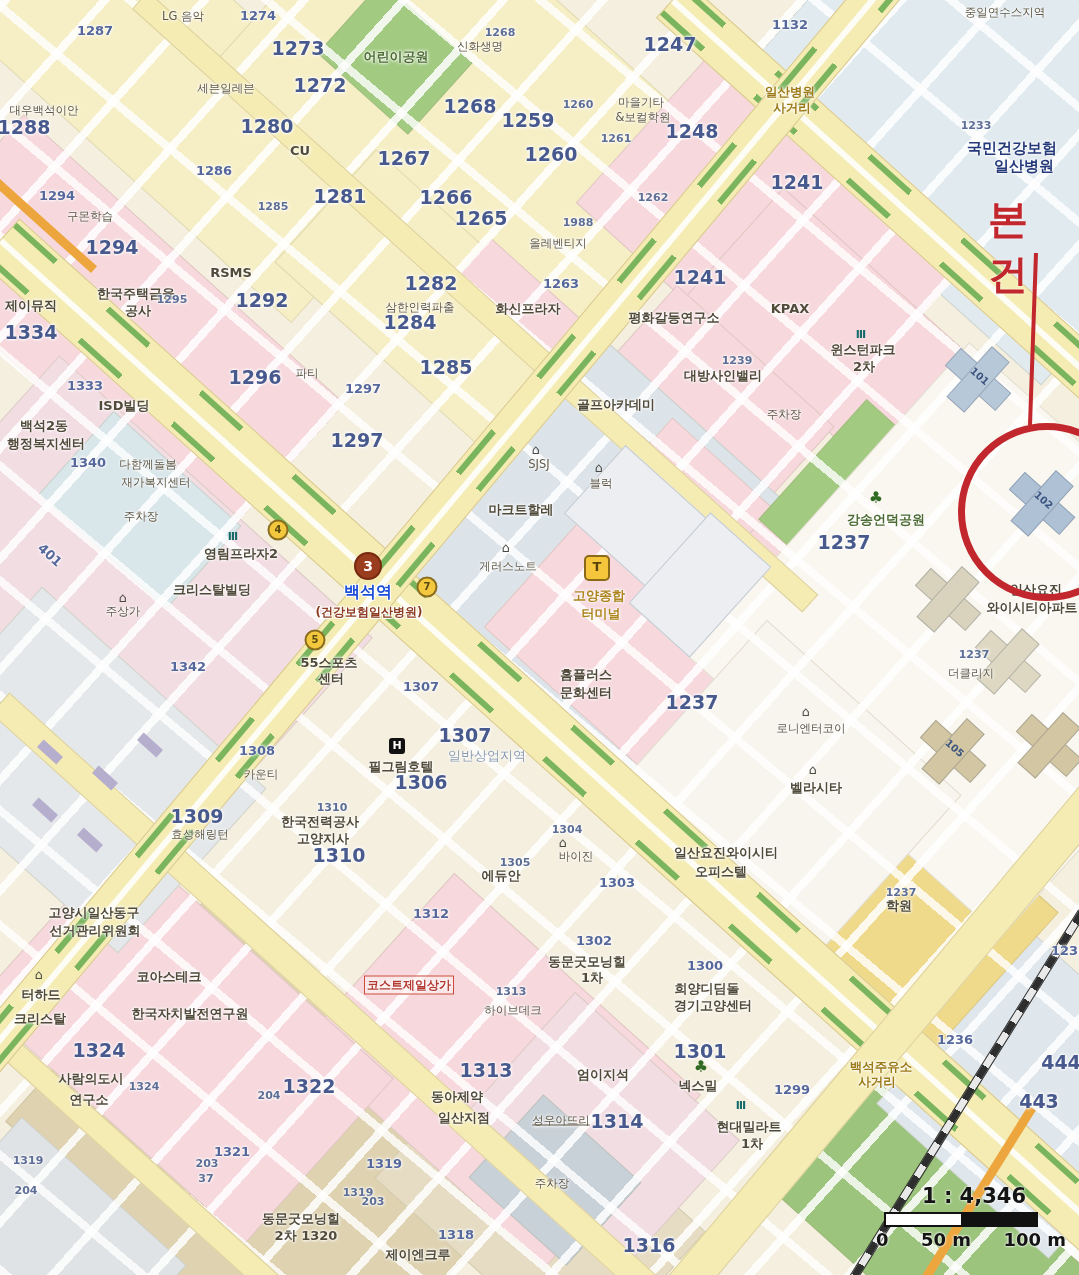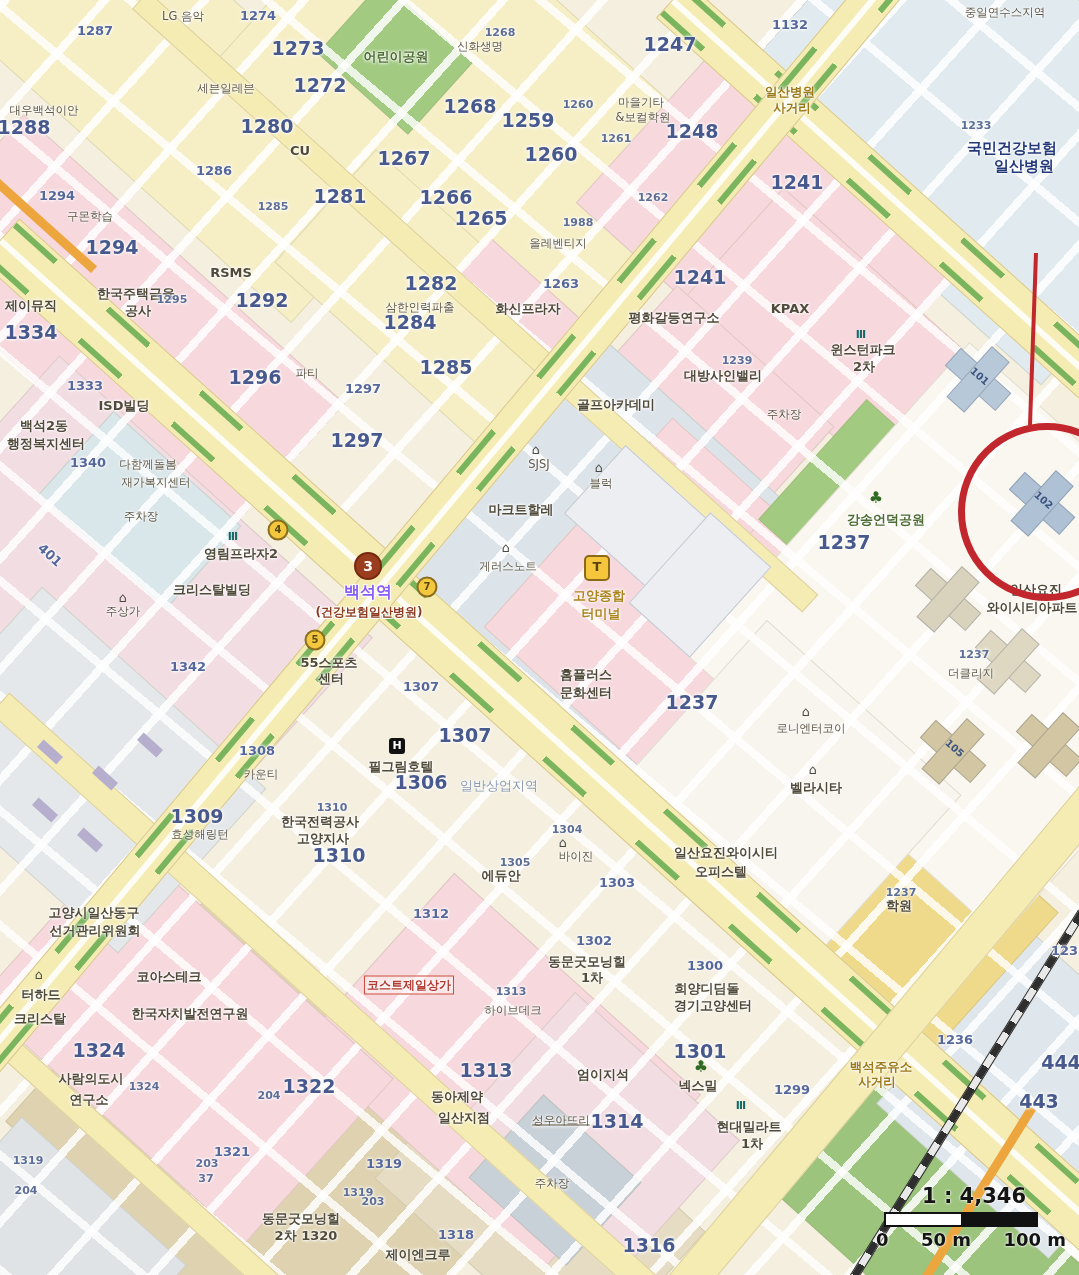--- a/index.html
+++ b/index.html
@@ -47,21 +47,21 @@
        text-shadow:0 0 2px #fff,0 0 3px #fff,0 0 4px #fff;}
   .lbl.rot{transform:translate(-50%,-50%) rotate(42deg);}
   .num {font-size:11px;color:#5d6e96;font-weight:bold;}
   .num2{font-size:13px;color:#55679b;font-weight:bold;}
   .num3{font-size:19px;color:#47598d;font-weight:bold;}
   .name {font-size:11.5px;color:#5e5747;}
   .name2{font-size:13px;color:#504a3a;font-weight:600;}
   .navy{font-size:15px;color:#24397a;font-weight:bold;}
   .park{font-size:13px;color:#4c6b33;font-weight:bold;}
   .inter{font-size:12.5px;color:#9c7a18;font-weight:bold;}
-  .station{font-size:16px;color:#8b5cf6;font-weight:bold;
+  .station{font-size:16px;color:#1d4ed8;font-weight:bold;
      text-shadow:-1px -1px 0 #fff,1px -1px 0 #fff,-1px 1px 0 #fff,1px 1px 0 #fff;}
   .stsub{font-size:12px;color:#8c3a20;font-weight:bold;
      text-shadow:-1px -1px 0 #fff,1px -1px 0 #fff,-1px 1px 0 #fff,1px 1px 0 #fff;}
   .zone{font-size:13px;color:#8b9ab0;}
   .terminal{font-size:13px;color:#ad851e;font-weight:bold;}
   .redbox{font-size:12px;color:#b33a33;font-weight:600;border:1px solid #cc4a3a;padding:0 2px;background:rgba(255,240,238,.55);}
   
   #subject-circle{position:absolute;left:958px;top:423px;width:164px;height:164px;border:7px solid #c1272d;border-radius:50%;z-index:50;}
   #subject-line{position:absolute;left:1031px;top:253px;width:4px;height:172px;background:#c1272d;transform:rotate(2deg);z-index:50;}
   #subject-label{position:absolute;left:988px;top:192px;font-size:40px;font-weight:bold;color:#c1272d;letter-spacing:8px;z-index:51;
@@ -332,21 +332,21 @@
       <div class="lbl num2" style="left: 431px; top: 913px;">1312</div>
       <div class="lbl num" style="left: 515px; top: 862px;">1305</div>
       <div class="lbl name2" style="left: 501px; top: 876px;">에듀안</div>
       <div class="lbl num2" style="left: 617px; top: 882px;">1303</div>
       <div class="lbl num2" style="left: 594px; top: 940px;">1302</div>
       <div class="lbl num" style="left: 567px; top: 829px;">1304</div>
       <div class="lbl name" style="left: 576px; top: 856px;">바이진</div>
       <div class="lbl num3" style="left: 421px; top: 782px;">1306</div>
       <div class="lbl name2" style="left: 401px; top: 767px;">필그림호텔</div>
       <div class="lbl num3" style="left: 465px; top: 735px;">1307</div>
-      <div class="lbl zone" style="left: 487px; top: 786px; margin-left: 12px;">일반상업지역</div>
+      <div class="lbl zone" style="left: 487px; top: 756px;">일반상업지역</div>
       <div class="lbl num2" style="left: 384px; top: 1163px;">1319</div>
       <div class="lbl num" style="left: 358px; top: 1192px;">1319</div>
       <div class="lbl num" style="left: 373px; top: 1201px;">203</div>
       <div class="lbl num2" style="left: 456px; top: 1234px;">1318</div>
       <div class="lbl name2" style="left: 418px; top: 1255px;">제이엔크루</div>
       <div class="lbl num3" style="left: 649px; top: 1245px;">1316</div>
       <div class="lbl num2" style="left: 705px; top: 965px;">1300</div>
       <div class="lbl name2" style="left: 707px; top: 989px;">희양디딤돌</div>
       <div class="lbl name2" style="left: 713px; top: 1006px;">경기고양센터</div>
       <div class="lbl num3" style="left: 700px; top: 1051px;">1301</div>
@@ -357,20 +357,21 @@
       <div class="lbl inter" style="left: 881px; top: 1067px;">백석주유소</div>
       <div class="lbl inter" style="left: 877px; top: 1082px;">사거리</div>
       <div class="lbl num2" style="left: 1046px; top: 950px; margin-left: 23px;">1235</div>
       <div class="lbl num2" style="left: 955px; top: 1039px;">1236</div>
       <div class="lbl num3" style="left: 1061px; top: 1062px;">444</div>
       <div class="lbl num3" style="left: 1039px; top: 1101px;">443</div>
     </div>
 
   <div id="subject-line"></div>
   <div id="subject-circle"></div>
+  <div id="subject-label">본건</div>
 
   <div id="scale">
     <div class="ratio">1 : 4,346</div>
     <div class="bar">
       <span class="half w"></span>
       <span class="half b"></span>
     </div>
     <div class="ticks" id="scale-ticks">
         <span>0</span>
         <span>50 m</span>

